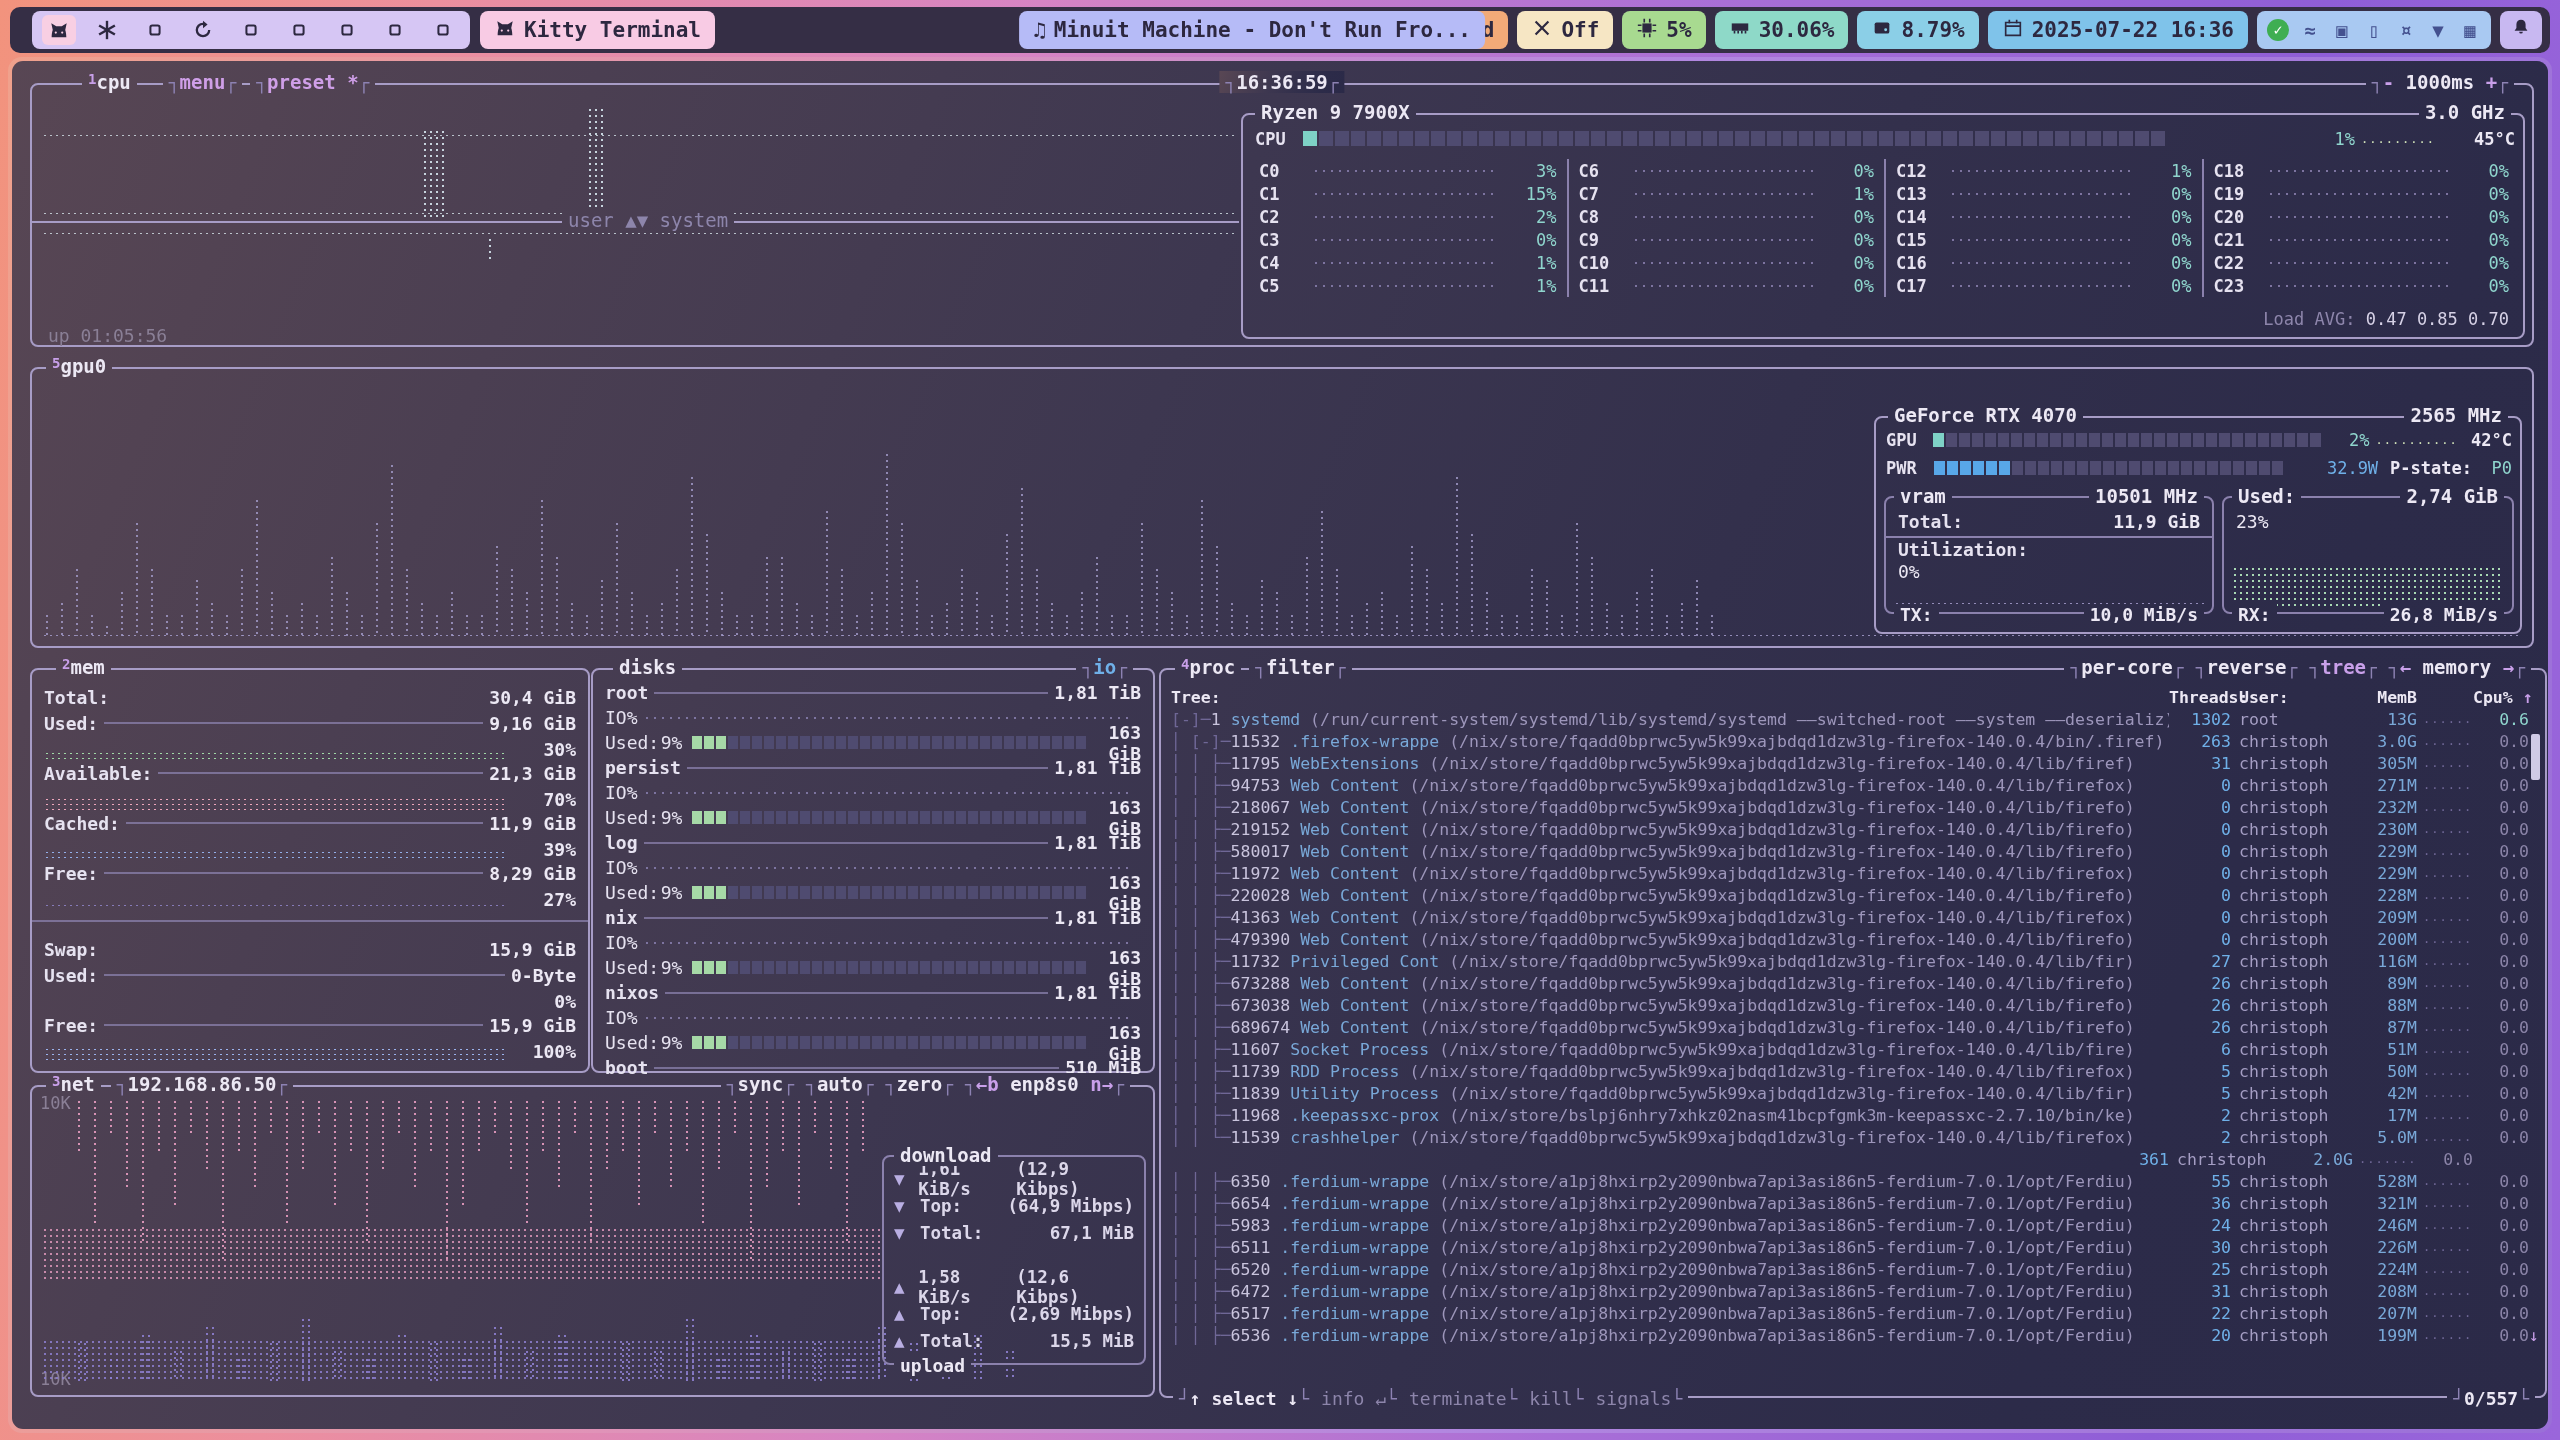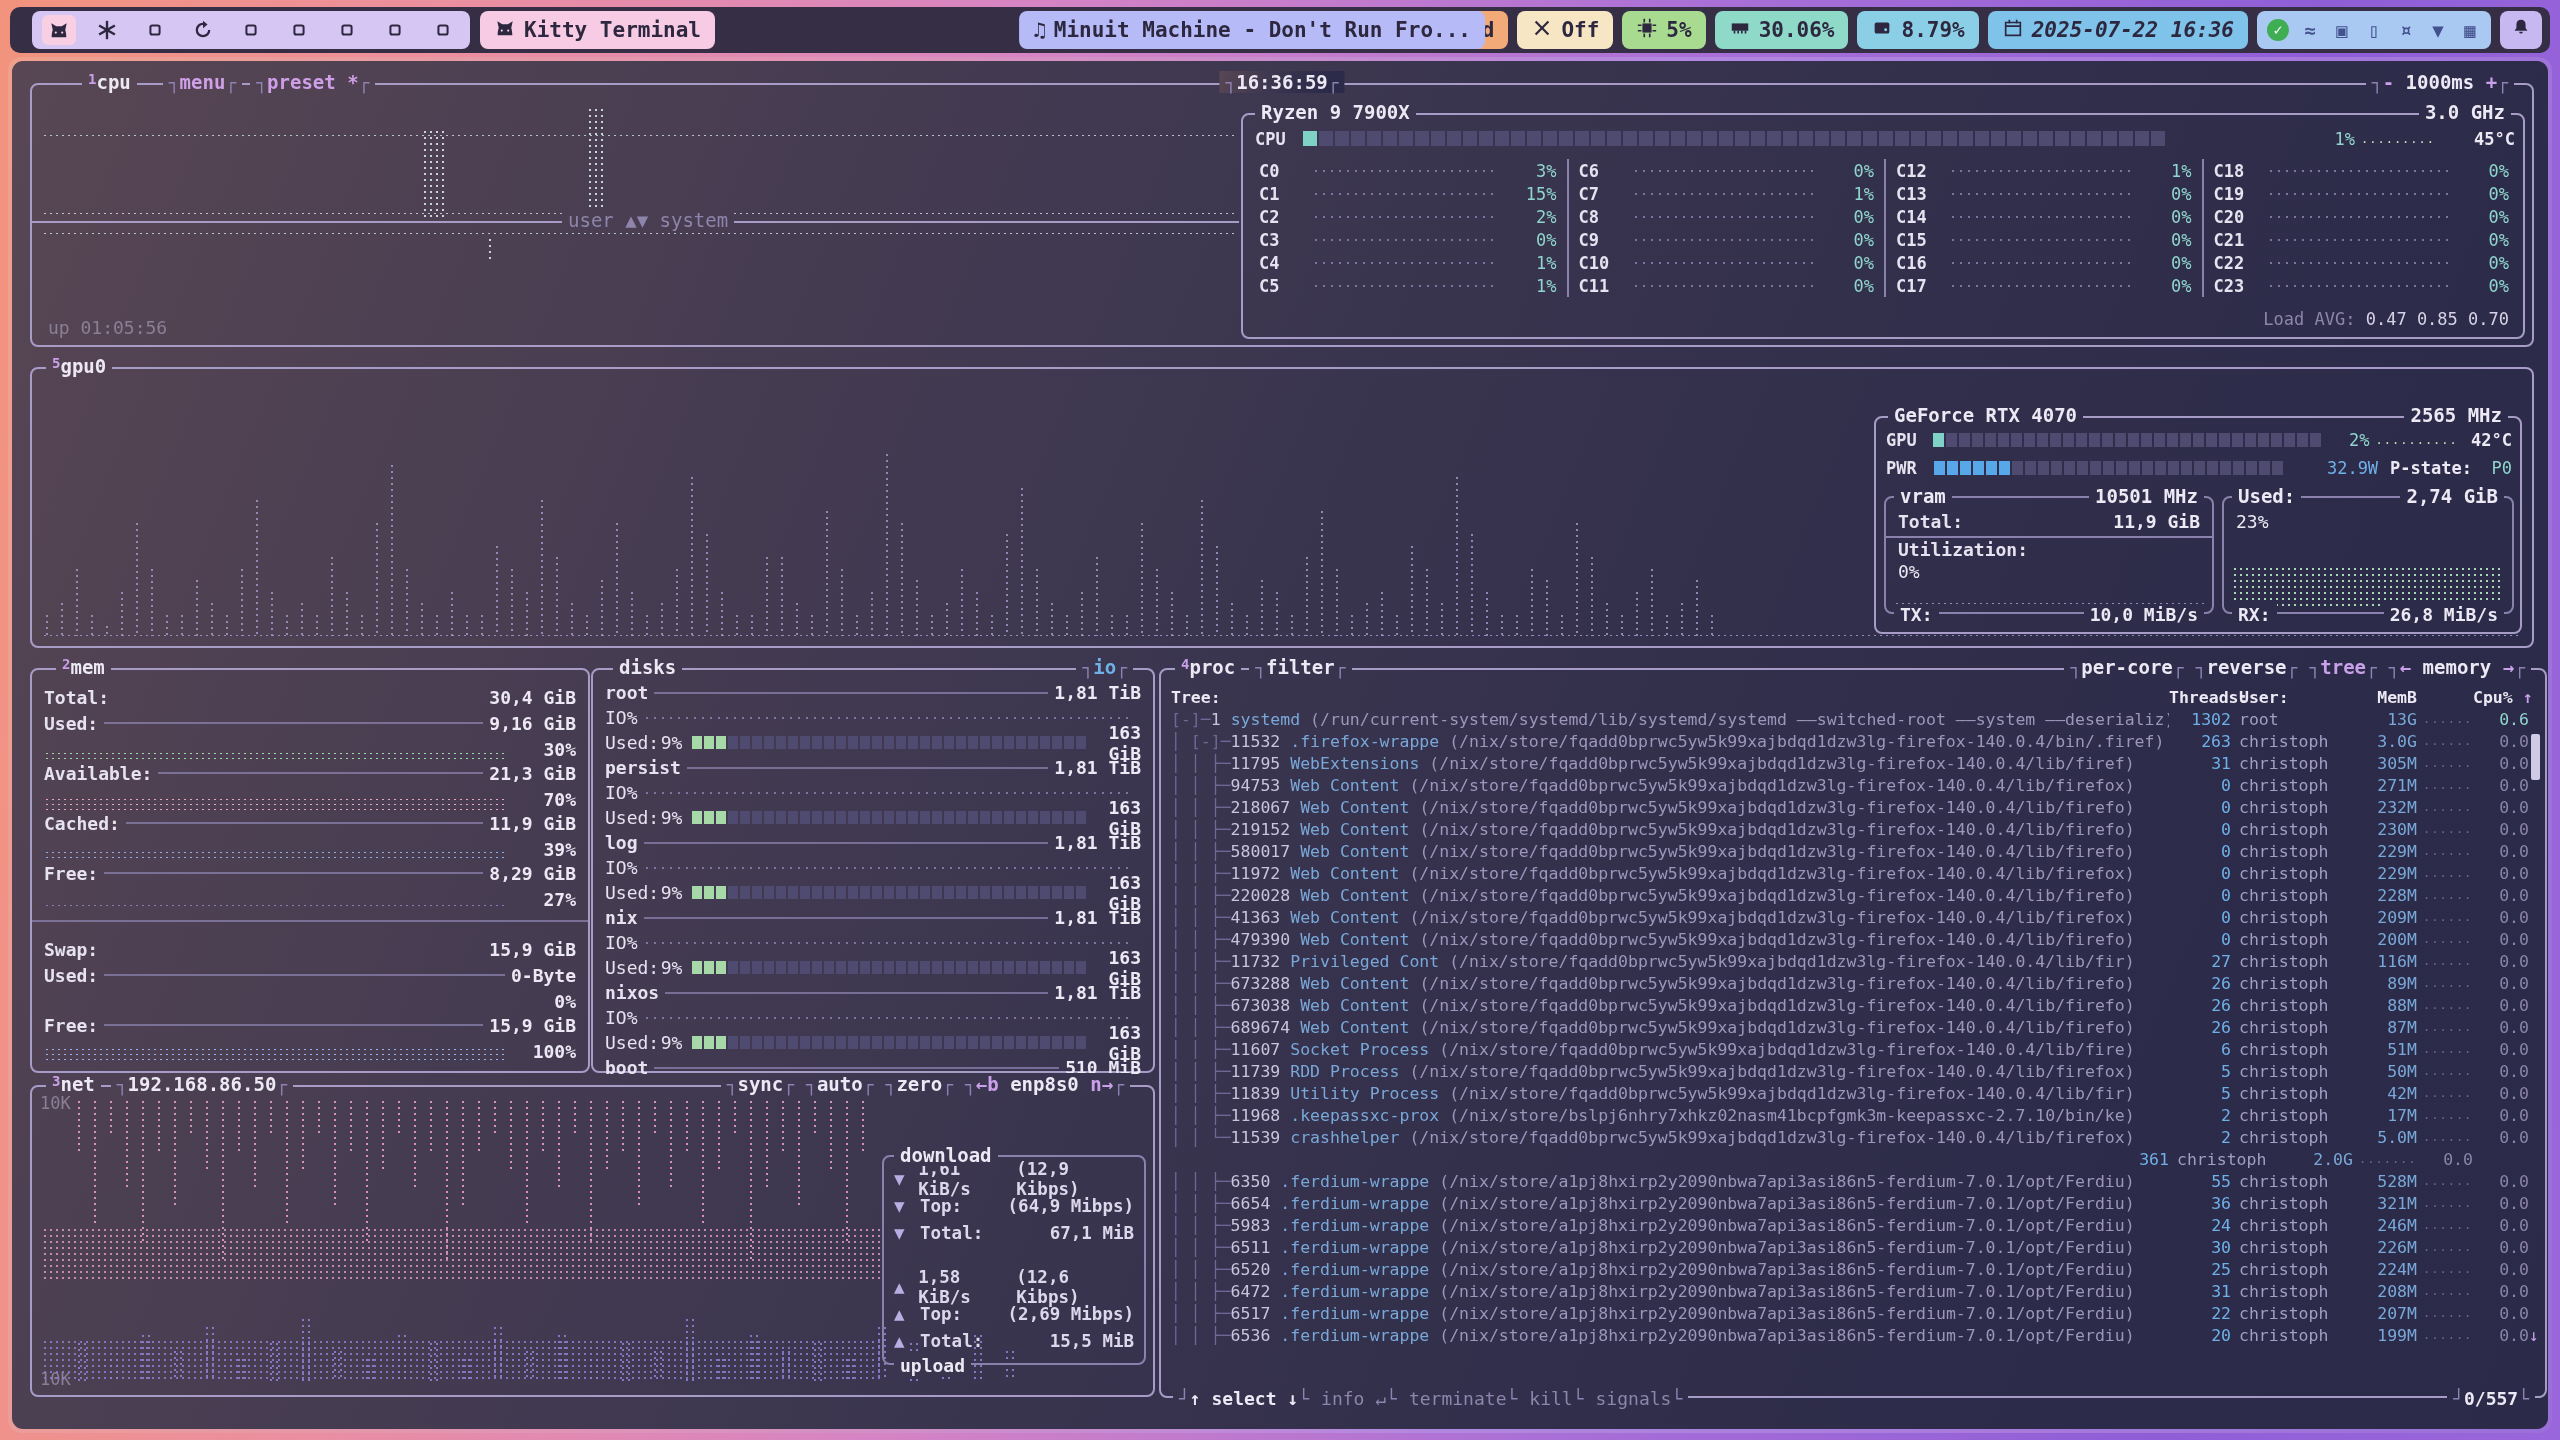--- a/index.html
+++ b/index.html
@@ -194,21 +194,21 @@
           </svg></span>
         <span>30.06%</span>
       </div>
       <div class="btn-pill" style="background: rgb(139, 207, 231);">
         <span class="ticon" style="color: rgb(45, 40, 64);"><svg class="gl" viewBox="0 0 24 24">
             <rect x="4" y="6" width="16" height="12" rx="2"></rect>
             <circle cx="16" cy="14" r="1.6" fill="#8bcfe7"></circle>
           </svg></span>
         <span>8.79%</span>
       </div>
-      <div class="btn-pill" style="background: rgb(127, 195, 234); font-style: italic;">
+      <div class="btn-pill" style="background: rgb(127, 195, 234);">
         <span class="ticon" style="color: rgb(45, 40, 64);"><svg class="gl" viewBox="0 0 24 24">
             <path d="M4 6h16v14H4zM4 10h16M8 3v4M16 3v4" stroke="currentColor" stroke-width="1.8" fill="none"></path>
           </svg></span>
         <span>2025-07-22 16:36</span>
       </div>
       <div class="island tray" style="background: rgb(169, 201, 242);">
         <span class="ticon tcheck">✓</span>
         <span class="ticon">≈</span>
         <span class="ticon">▣</span>
         <span class="ticon">▯</span>
@@ -247,21 +247,21 @@
       <div class="spike dots" style="left:390px;top:44px;width:26px;height:90px;"></div>
       <div class="spike dots" style="left:555px;top:22px;width:20px;height:112px;"></div>
       <div class="hdots dotrow" style="left:10px;top:126px;width:1195px;"></div>
       <div class="divline" style="left:0px;top:136px;width:1207px;"></div>
       <div class="ptitle" style="left:530px;top:124px;">
             <span class="patch bgfix"><span class="dim">user ▲▼ system</span></span>
           </div>
       <div class="hdots dotrow" style="left:10px;top:146px;width:1195px;"></div>
       <div class="spike dots" style="left:455px;top:152px;width:8px;height:26px;"></div>
     </div>
-    <div style="position:absolute;left:16px;top:232px;font-size:18px;color:#8a7f96;">up 01:05:56</div>
+    <div style="position:absolute;left:16px;top:240px;font-size:18px;color:#8a7f96;">up 01:05:56</div>
 
     <div class="panel" style="left:1209px;top:28px;width:1284px;height:226px;border-radius:8px;">
       <div class="ptitle" style="left:12px;">
             <span class="patch bgfix"><span class="white">Ryzen 9 7900X</span></span>
           </div>
       <div class="ptitle" style="right:12px;">
             <span class="patch bgfix"><span class="white">3.0 GHz</span></span>
           </div>
       <div class="corerow" style="position:absolute;left:12px;top:12px;width:1260px;">
         <span class="cname">CPU</span>

